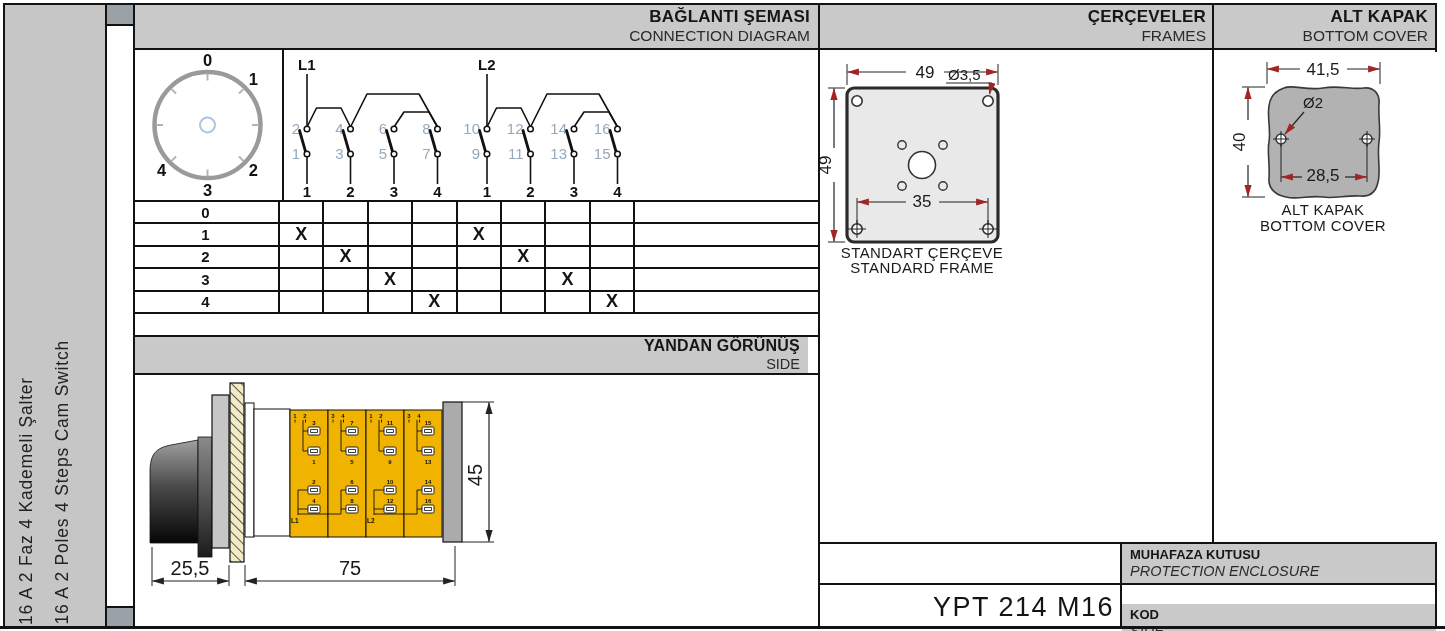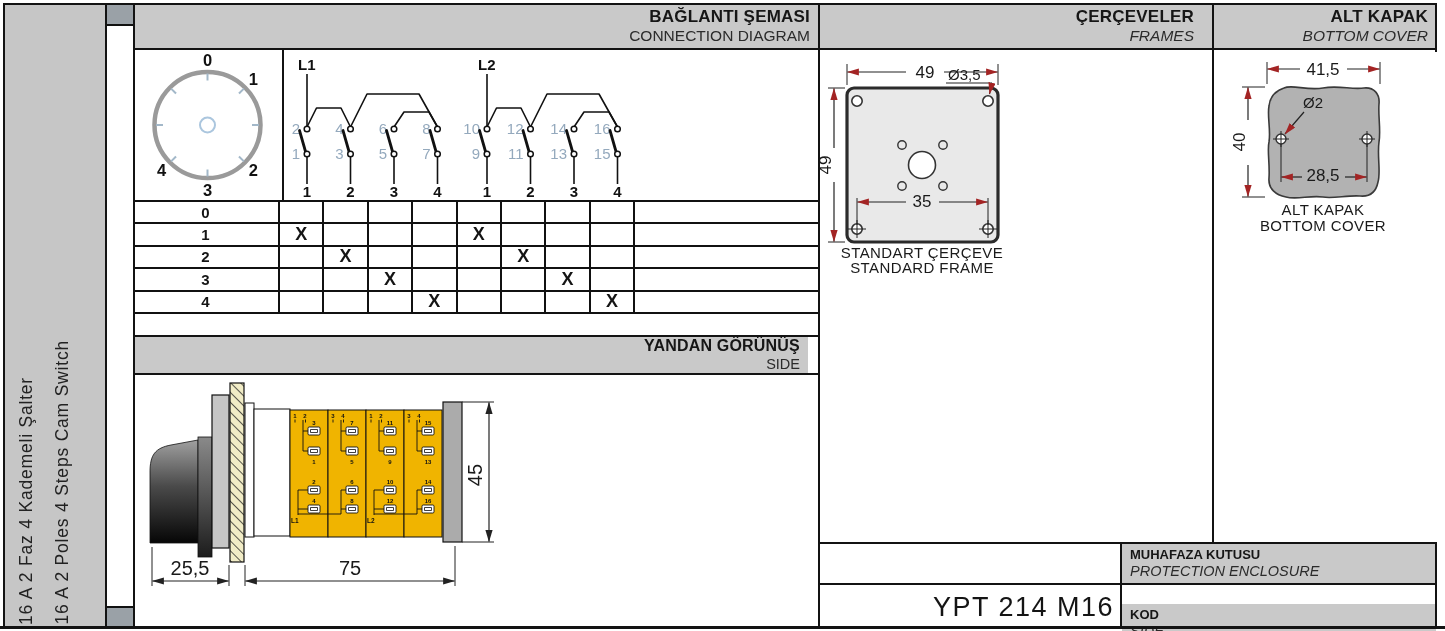--- a/index.html
+++ b/index.html
@@ -3,21 +3,21 @@
 <meta charset="utf-8">
 <style>
   html,body{margin:0;padding:0;background:#fff}
   #page{position:relative;width:1445px;height:631px;background:#fff;overflow:hidden;
         font-family:"Liberation Sans",sans-serif;color:#141414}
   .ln{position:absolute;background:#131313;z-index:6}
   .hdr{position:absolute;background:#c9c9c9;z-index:4;display:flex;flex-direction:column;
        justify-content:center;align-items:flex-end;box-sizing:border-box;padding-right:8px}
   .h-tr{font-weight:700;font-size:17px;line-height:1.18;color:#161616;letter-spacing:.2px}
   .h-en{font-size:15.5px;line-height:1.18;color:#2b2b2b}
-  .it{font-style:italic}
+  .it{}
   .sidebar{position:absolute;left:5px;top:5px;width:100px;height:621px;background:#c6c6c6;z-index:1}
   .hole-sq{position:absolute;left:107px;width:26px;background:#9aa1a7;z-index:5;box-sizing:border-box}
   .vtext{position:absolute;writing-mode:vertical-rl;transform:rotate(180deg);
          font-size:17.5px;letter-spacing:.8px;color:#222;white-space:nowrap;z-index:2}
   .absvg{position:absolute;z-index:2}
   
   #conn-table{position:absolute;left:133px;top:200px;width:685px;display:grid;z-index:3;
               grid-template-columns:147px repeat(8,44.4px) auto;grid-auto-rows:22.4px;
               border-top:2px solid #111;box-sizing:border-box;background:#fff}
   .tc{border-right:2px solid #111;border-bottom:2px solid #111;display:flex;
@@ -61,21 +61,21 @@
   <div class="vtext" style="left:16px;bottom:6px">16 A 2 Faz 4 Kademeli Şalter</div>
   <div class="vtext" style="left:52px;bottom:6px">16 A 2 Poles 4 Steps Cam Switch</div>
 
   <div class="hole-sq" style="top:3px;height:23px;border-bottom:2px solid #111"></div>
   <div class="hole-sq" style="top:606px;height:21px;border-top:2px solid #111"></div>
 
   <div class="hdr" style="left:135px;top:5px;width:683px;height:43px">
     <div class="h-tr">BAĞLANTI ŞEMASI</div>
     <div class="h-en">CONNECTION DIAGRAM</div>
   </div>
-  <div class="hdr" style="left:820px;top:5px;width:392px;height:43px;padding-right:18px">
+  <div class="hdr" style="left:820px;top:5px;width:392px;height:43px;padding-right:6px">
     <div class="h-tr">ÇERÇEVELER</div>
     <div class="h-en it">FRAMES</div>
   </div>
   <div class="hdr" style="left:1214px;top:5px;width:222px;height:43px">
     <div class="h-tr">ALT KAPAK</div>
     <div class="h-en it">BOTTOM COVER</div>
   </div>
   <div class="hdr" style="left:135px;top:337px;width:673px;height:36px">
     <div class="h-tr" style="font-size:16px">YANDAN GÖRÜNÜŞ</div>
     <div class="h-en" style="font-size:14.5px">SIDE</div>

